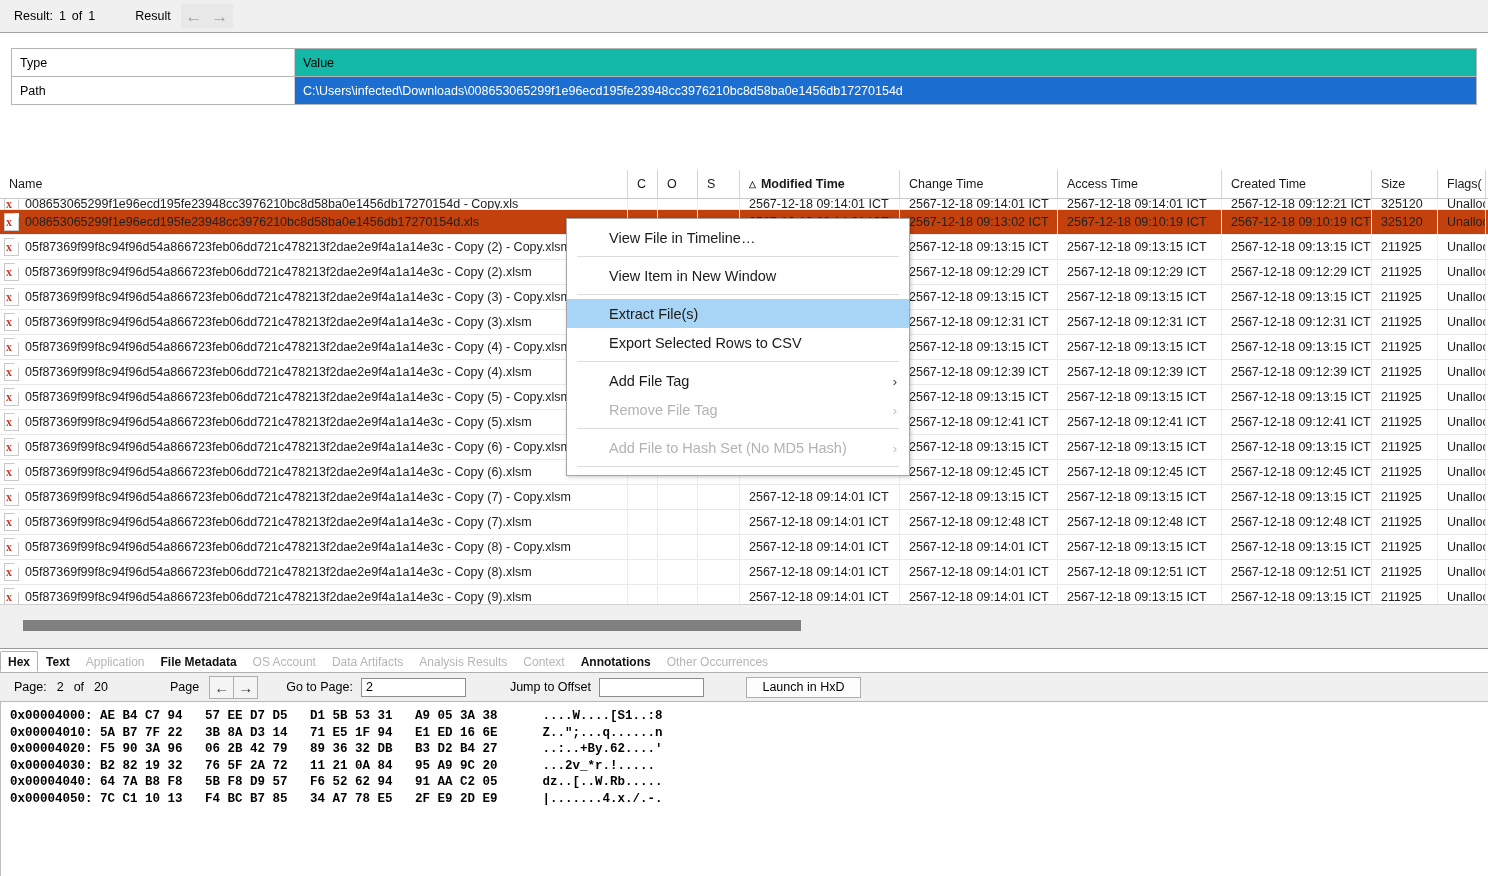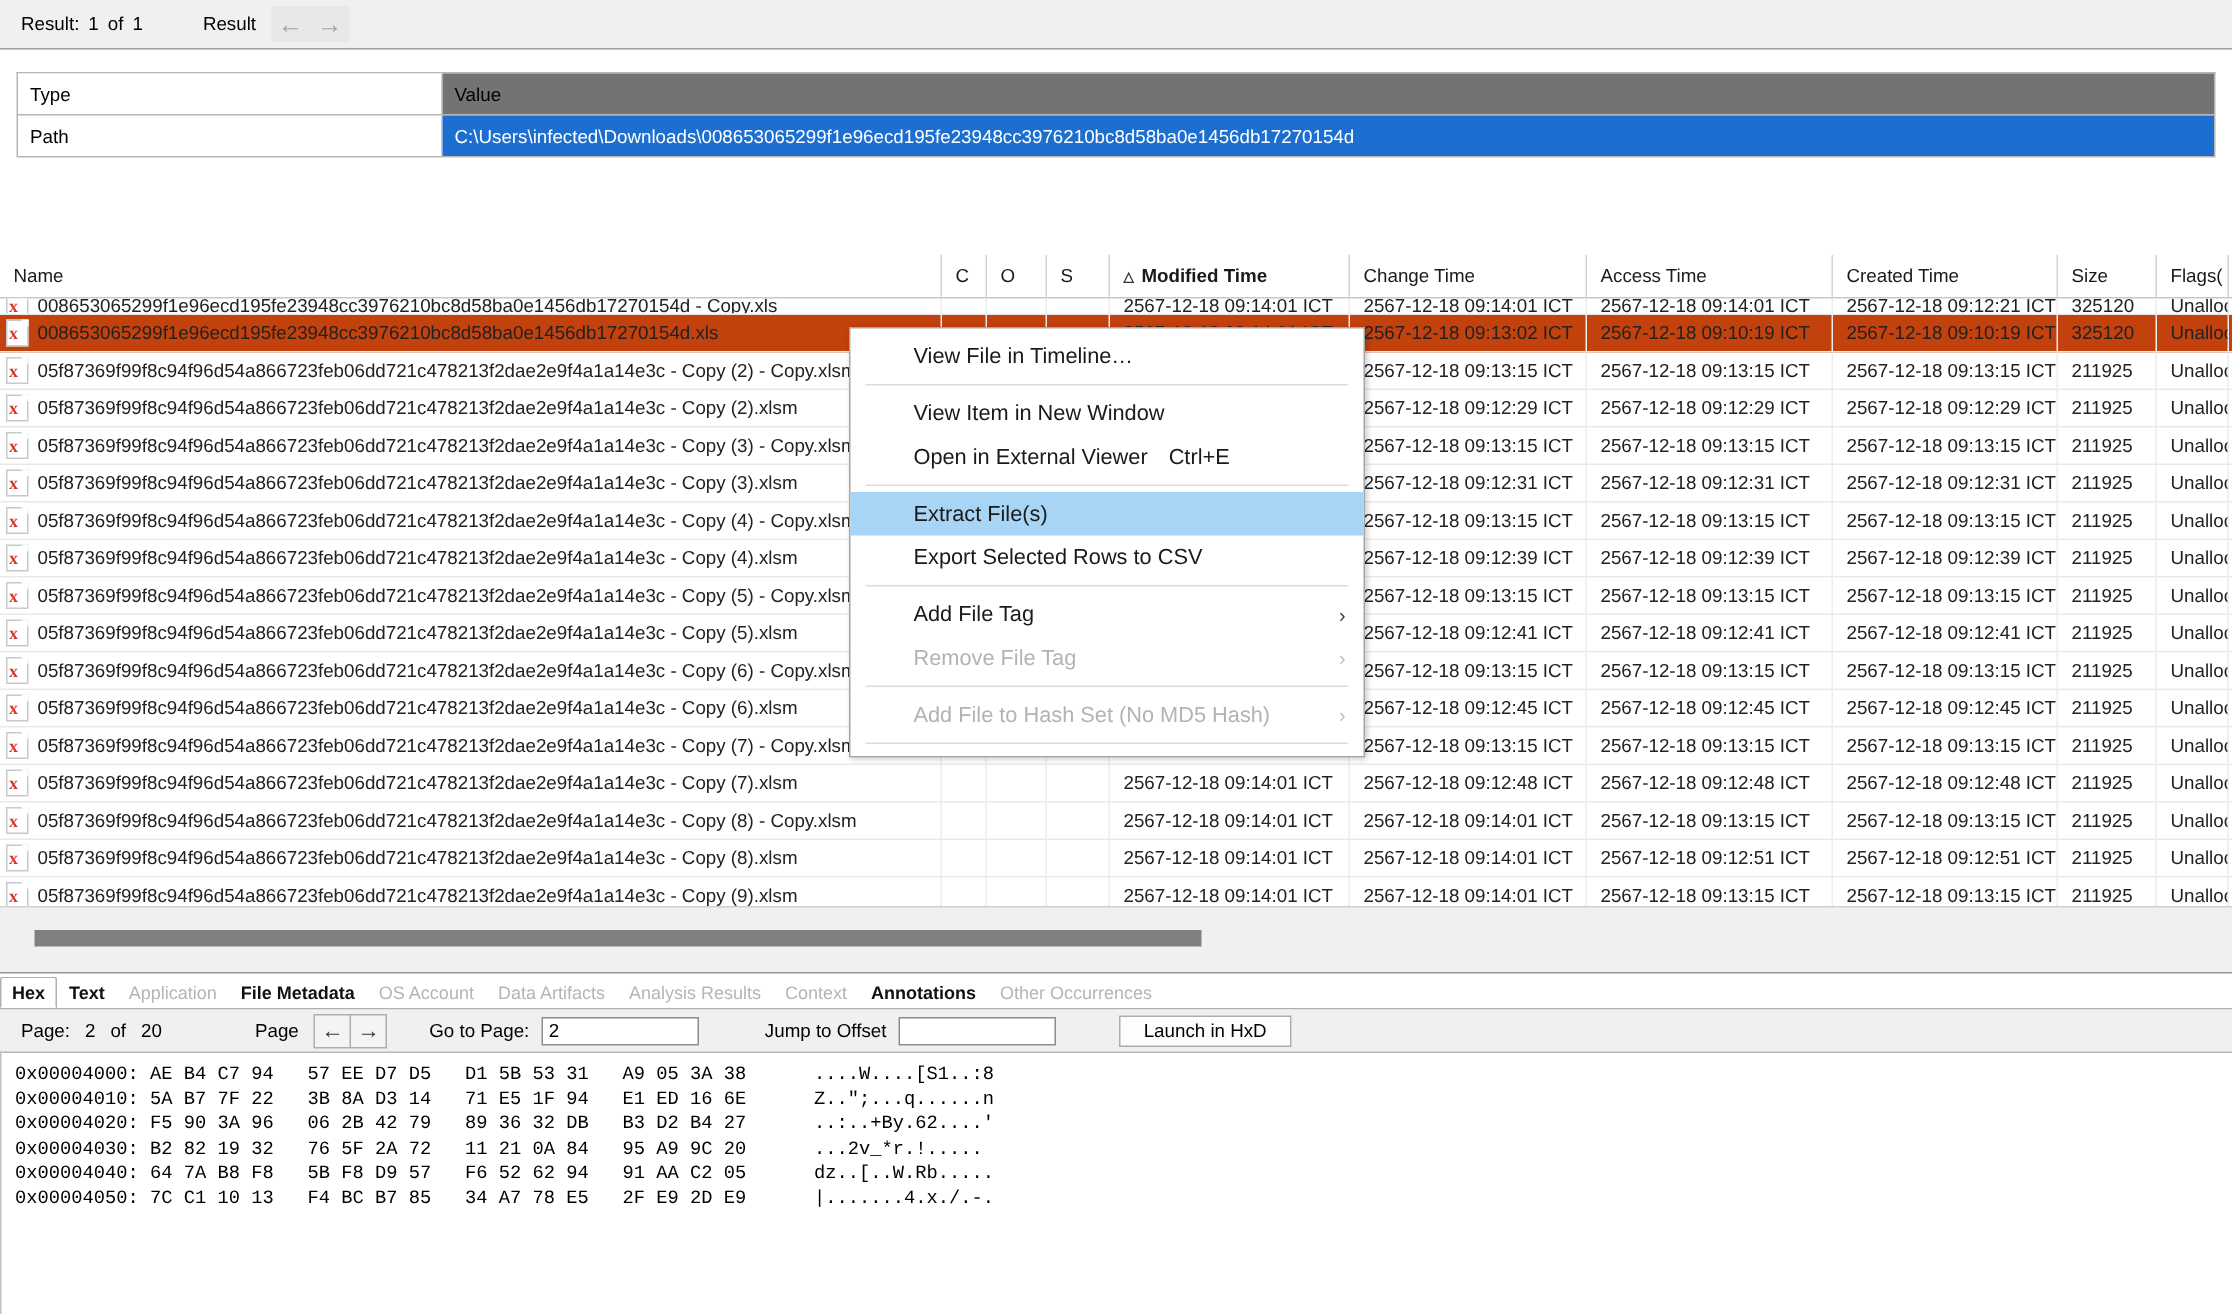--- a/index.html
+++ b/index.html
@@ -42,21 +42,21 @@
   .tv-head{
     display:flex;height:27px;border:1px solid #b5b5b5;border-bottom:none;
     background:#ffffff;
   }
   .tv-head .c1{
     width:274px;padding-left:8px;display:flex;align-items:center;
     border-right:1px solid #cfcfcf;background:#ffffff;
   }
   .tv-head .c2{
     flex:1;padding-left:8px;display:flex;align-items:center;
-    background:#737373;
+    background:#14b8a6;
   }
   .tv-row{
     display:flex;height:27px;border:1px solid #b5b5b5;
     background:#ffffff;
   }
   .tv-row .c1{
     width:274px;padding-left:8px;display:flex;align-items:center;
     border-right:1px solid #cfcfcf;
   }
   .tv-row .c2{
@@ -192,21 +192,21 @@
     height:21px;border:1px solid #adadad;background:#fdfdfd;
     font-size:12.5px;padding:0 12px;box-sizing:border-box;
     display:flex;align-items:center;justify-content:center;
   }
 
   
   .hexdump{
     position:absolute;left:0;top:702px;width:1488px;height:174px;
     background:#ffffff;
     border-left:1px solid #c0c0c0;
-    padding:6px 0 0 9px;box-sizing:border-box;
+    padding:6px 0 0 9px;box-sizing:border-box;font-weight:bold;
   }
   .hexline{
     font-family:"Liberation Mono","DejaVu Sans Mono",monospace;
     font-size:12.5px;line-height:16.5px;white-space:pre;color:#000;
   }
 
   
   .ctx-menu{
     position:absolute;left:566px;top:218px;width:344px;
     background:#ffffff;border:1px solid #a6a6a6;
@@ -577,24 +577,20 @@
   </div>
 
 <div class="ctx-menu" id="ctx-menu">
     <div class="ctx-item ">
       <span>View File in Timeline…</span>
     </div>
     <div class="ctx-sep"></div>
     <div class="ctx-item ">
       <span>View Item in New Window</span>
     </div>
-    <div class="ctx-item ">
-      <span>Open in External Viewer</span>
-      <span class="shortcut">Ctrl+E</span>
-    </div>
     <div class="ctx-sep"></div>
     <div class="ctx-item highlight">
       <span>Extract File(s)</span>
     </div>
     <div class="ctx-item ">
       <span>Export Selected Rows to CSV</span>
     </div>
     <div class="ctx-sep"></div>
     <div class="ctx-item ">
       <span>Add File Tag</span>

